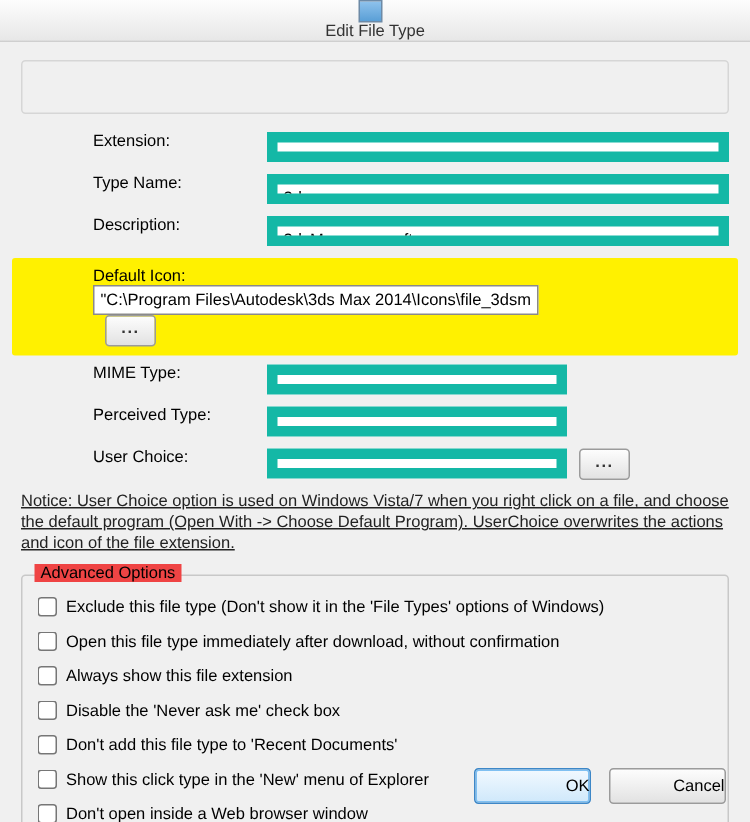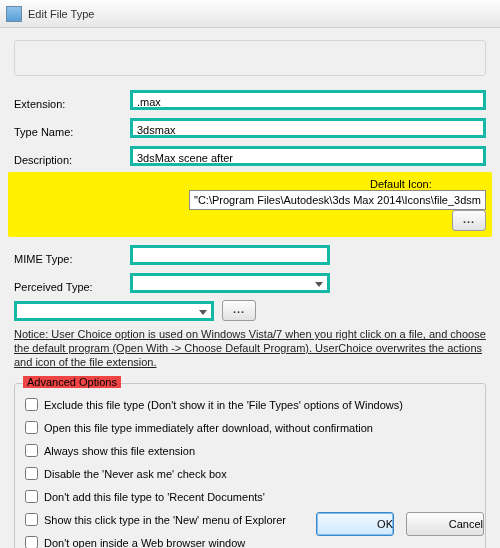--- a/index.html
+++ b/index.html
@@ -16,45 +16,47 @@
     }
     .titlebar {
       height: 28px;
       background: linear-gradient(#fdfdfd, #e7e7e7);
       border-bottom: 1px solid #cfcfcf;
       display: flex;
       align-items: center;
       padding: 0 6px;
       color: #333;
       font-size: 12px;
+      flex-direction: column;
     }
     .titlebar .icon {
       width: 16px;
       height: 16px;
       margin-right: 6px;
       background: linear-gradient(#8ec2ec, #5a9fd6);
       border: 1px solid #6d8aa6;
     }
     .content {
       padding: 12px 14px 6px 14px;
     }
     .form-row {
       display: flex;
-      align-items: flex-end;
+      align-items: flex-start;
       margin-bottom: 6px;
       min-height: 22px;
+      margin-left: 48px;
     }
     .form-row .label {
       width: 116px;
       color: #000;
     }
     .form-row .input {
       flex: 1;
       height: 20px;
-      border: 3px solid #14b8a6;
+      border: 7px solid #14b8a6;
       background: #fff;
       padding: 1px 4px;
       line-height: 16px;
       color: #000;
       overflow: hidden;
       white-space: nowrap;
     }
     .form-row .input.short {
       flex: 0 0 200px;
     }
@@ -200,20 +202,21 @@
     <div class="label">MIME Type:</div>
     <div class="input short"></div>
   </div>
 
   <div class="form-row">
     <div class="label">Perceived Type:</div>
     <div class="input select"></div>
   </div>
 
   <div class="form-row">
+    <div class="label">User Choice:</div>
     <div class="input select"></div>
     <div class="browse-btn">...</div>
   </div>
 
   <div class="note">Notice: User Choice option is used on Windows Vista/7 when you right click on a file, and choose the default program (Open With -&gt; Choose Default Program). UserChoice overwrites the actions and icon of the file extension.</div>
 
   <div class="groupbox">
     <div class="legend">Advanced Options</div>
 
     <label class="check-row">

